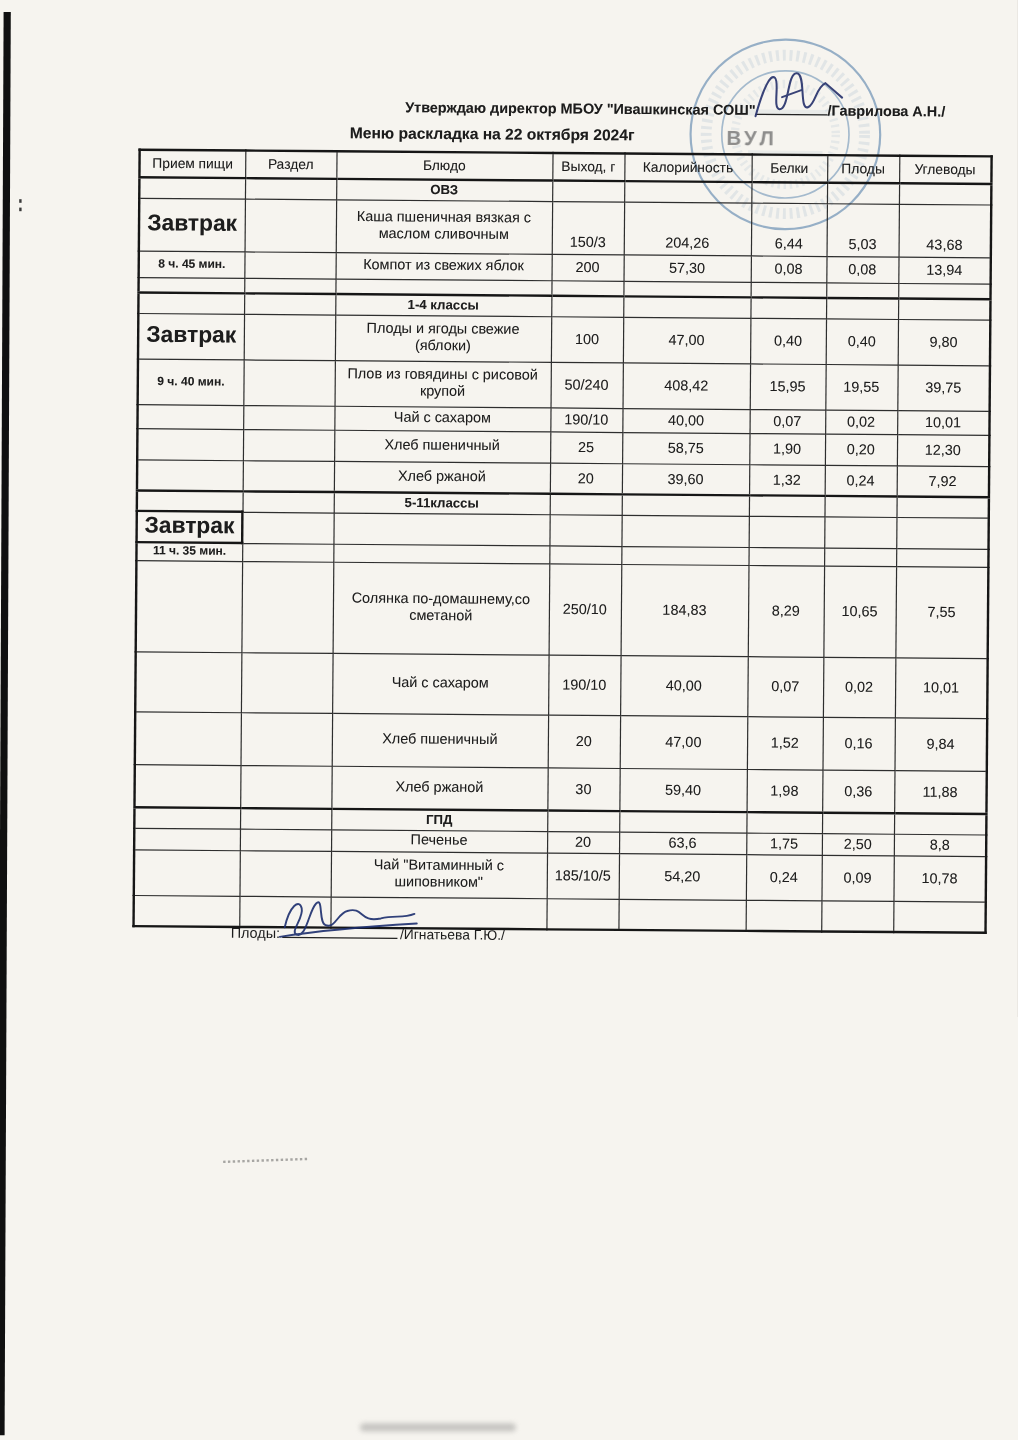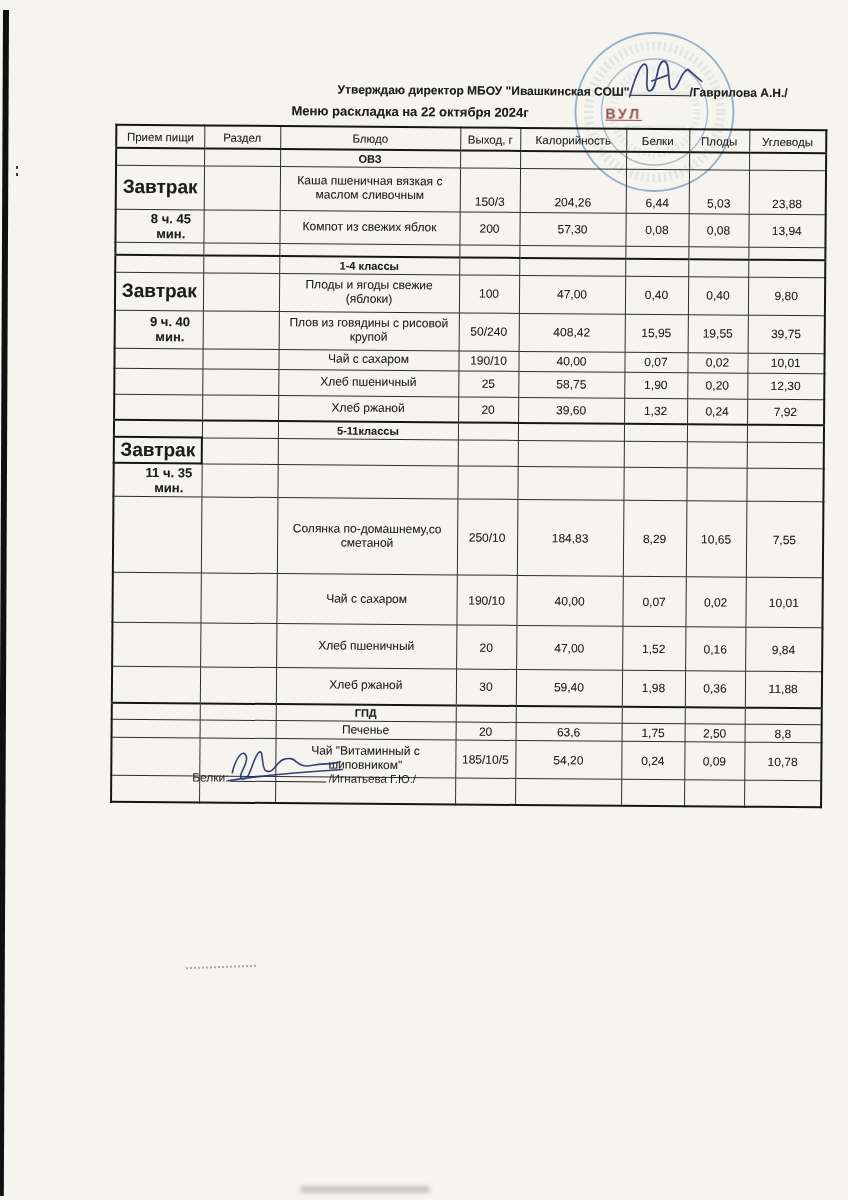--- a/index.html
+++ b/index.html
@@ -47,23 +47,23 @@
     transform-origin: 400px 300px;
   }
   
   .stamp {
     position: absolute; left: 556px; top: 26px;
     width: 192px; height: 172px; z-index: 0;
   }
   .stamp svg { overflow: visible; }
   .stamp-text {
     position: absolute; left: 48px; top: 78px;
-    font-size: 14px; font-weight: bold;
-    letter-spacing: 3px; color: #7f1d1d;
-    opacity: .8; filter: blur(.4px); text-decoration: underline;
+    font-size: 17px; font-weight: bold;
+    letter-spacing: 3px; color: #737373;
+    opacity: .8; filter: blur(.4px);
   }
   
   .header-line1 {
     position: absolute; top: 82px; left: 336px;
     font-size: 12px; font-weight: bold; white-space: nowrap;
     z-index: 2; color: #1c1c1c;
     text-shadow: 0 0 .4px rgba(0,0,0,.3);
   }
   .sig-underline {
     display: inline-block; position: relative;
@@ -96,21 +96,21 @@
     text-shadow: 0 0 .4px rgba(0,0,0,.25);
   }
   .menu thead th {
     height: 23px; font-weight: normal; font-size: 11.5px;
     border-bottom: 2px solid #161616;
   }
   tr.sec > td { border-top: 2px solid #161616; height: 17px; }
   td.st { font-weight: bold; font-size: 11px; }
   td.meal { font-weight: bold; font-size: 19px; }
   td.meal.boxed { border: 2px solid #161616; }
-  td.time { font-weight: bold; font-size: 13px; padding-left: 24px; }
+  td.time { font-weight: bold; font-size: 10px; }
   td.dish { line-height: 1.15; }
   tr.low td.num { vertical-align: bottom; padding-bottom: 3px; }
   tr.h13>td{height:13px} tr.h15>td{height:15px} tr.h18>td{height:18px}
   tr.h20>td{height:20px} tr.h22>td{height:22px} tr.h26>td{height:26px}
   tr.h36>td{height:36px} tr.h38>td{height:38px} tr.h44>td{height:44px}
   tr.h50>td{height:50px} tr.h76>td{height:76px}
   
   .footer {
     position: absolute; top: 770px; left: 196px;
     font-size: 12px; z-index: 2; white-space: nowrap; color:#1c1c1c;
@@ -197,21 +197,21 @@
             <td></td>
         </tr>
         <tr class="h44 low">
           <td class="meal">Завтрак</td>
           <td></td>
           <td class="dish">Каша пшеничная вязкая с маслом сливочным</td>
           <td class="num">150/3</td>
           <td class="num">204,26</td>
           <td class="num">6,44</td>
           <td class="num">5,03</td>
-          <td class="num">23,88</td>
+          <td class="num">43,68</td>
         </tr>
         <tr class="h22">
           <td class="time">8 ч. 45 мин.</td>
           <td></td>
           <td class="dish">Компот из свежих яблок</td>
           <td class="num">200</td>
           <td class="num">57,30</td>
           <td class="num">0,08</td>
           <td class="num">0,08</td>
           <td class="num">13,94</td>
@@ -396,21 +396,21 @@
           <td></td>
           <td></td>
           <td></td>
           <td></td>
           <td></td>
         </tr>
       </tbody>
     </table>
 
     <div class="footer">
-      <span>Белки:</span><span class="cook-sig"><svg width="122" height="48" viewBox="0 0 122 48">
+      <span>Плоды:</span><span class="cook-sig"><svg width="122" height="48" viewBox="0 0 122 48">
             <g fill="none" stroke="#1c2e6e" stroke-width="1.6" stroke-linecap="round" opacity="0.9">
               <path d="M8 30 C12 12 20 6 22 14 C24 22 12 34 18 36 C26 39 28 16 34 10 C40 4 36 26 42 28 C50 31 52 18 60 16 C74 12 70 26 88 22 C100 19 106 22 116 18"></path>
               <path d="M4 38 C34 33 74 29 118 26"></path>
             </g>
           </svg></span><span class="cook-name">/Игнатьева Г.Ю./</span>
     </div>
 
   </div>
 </div>
 

